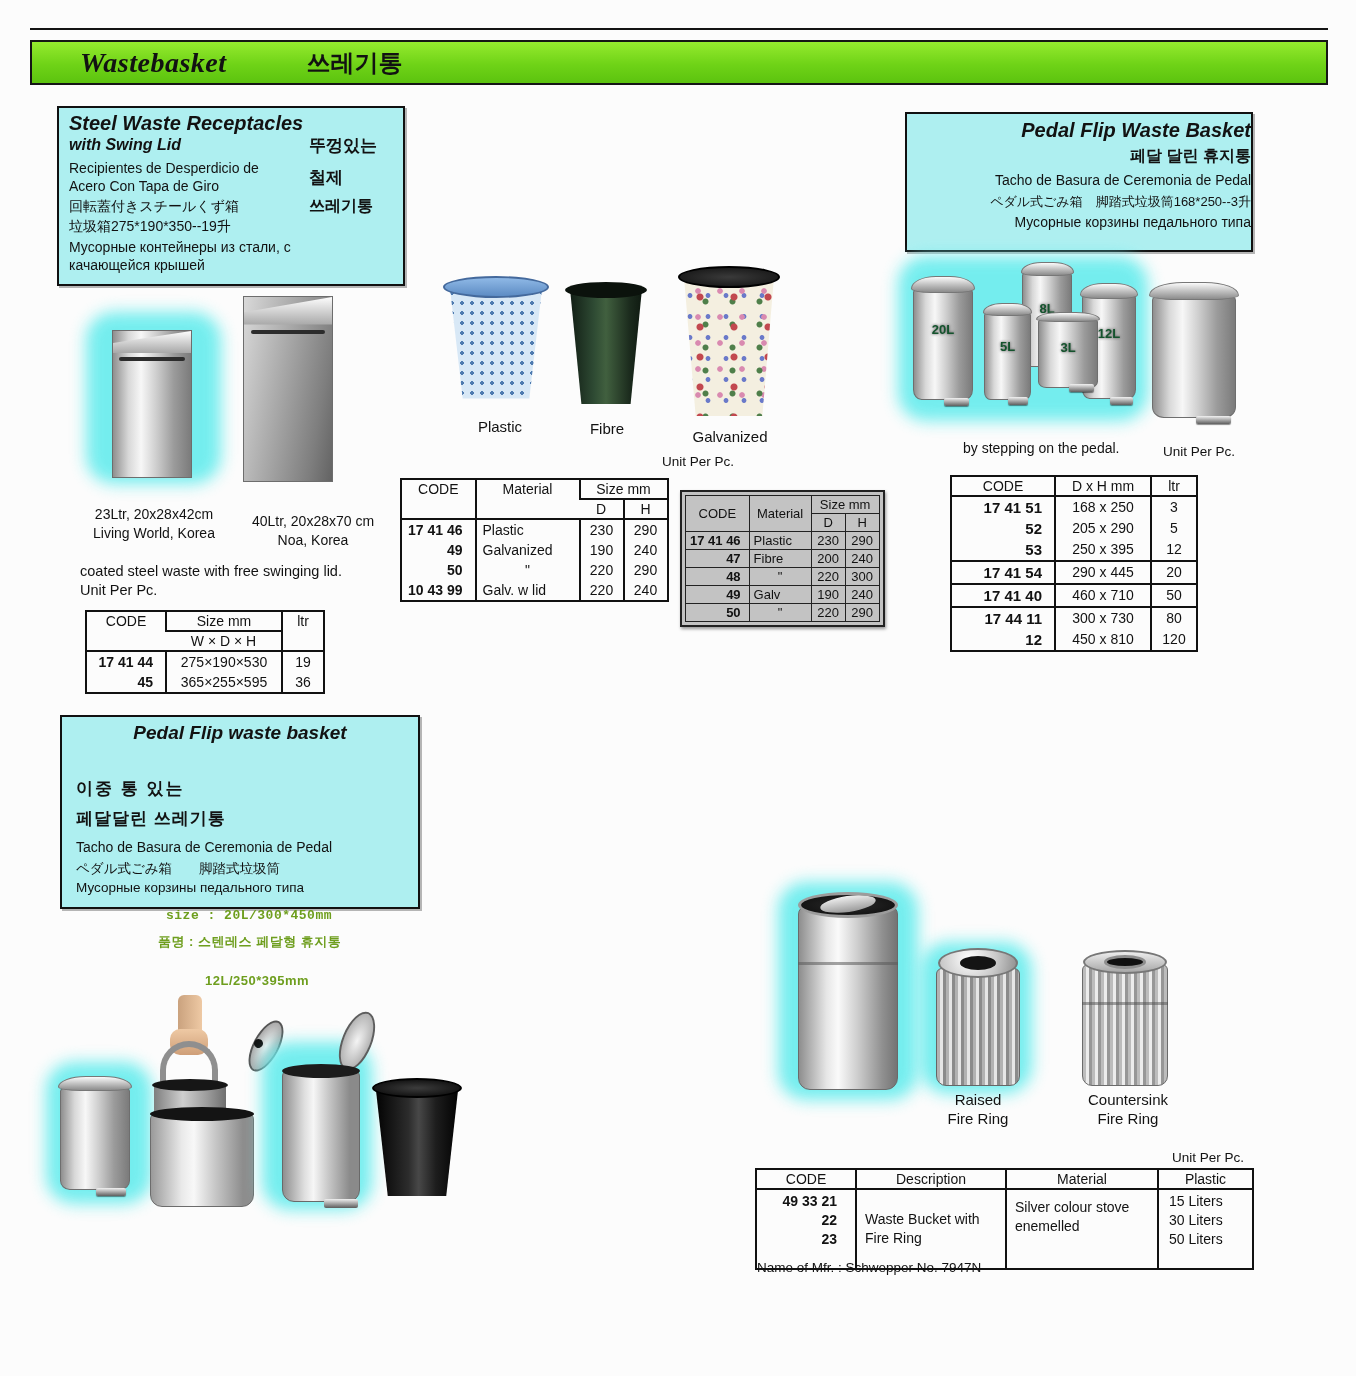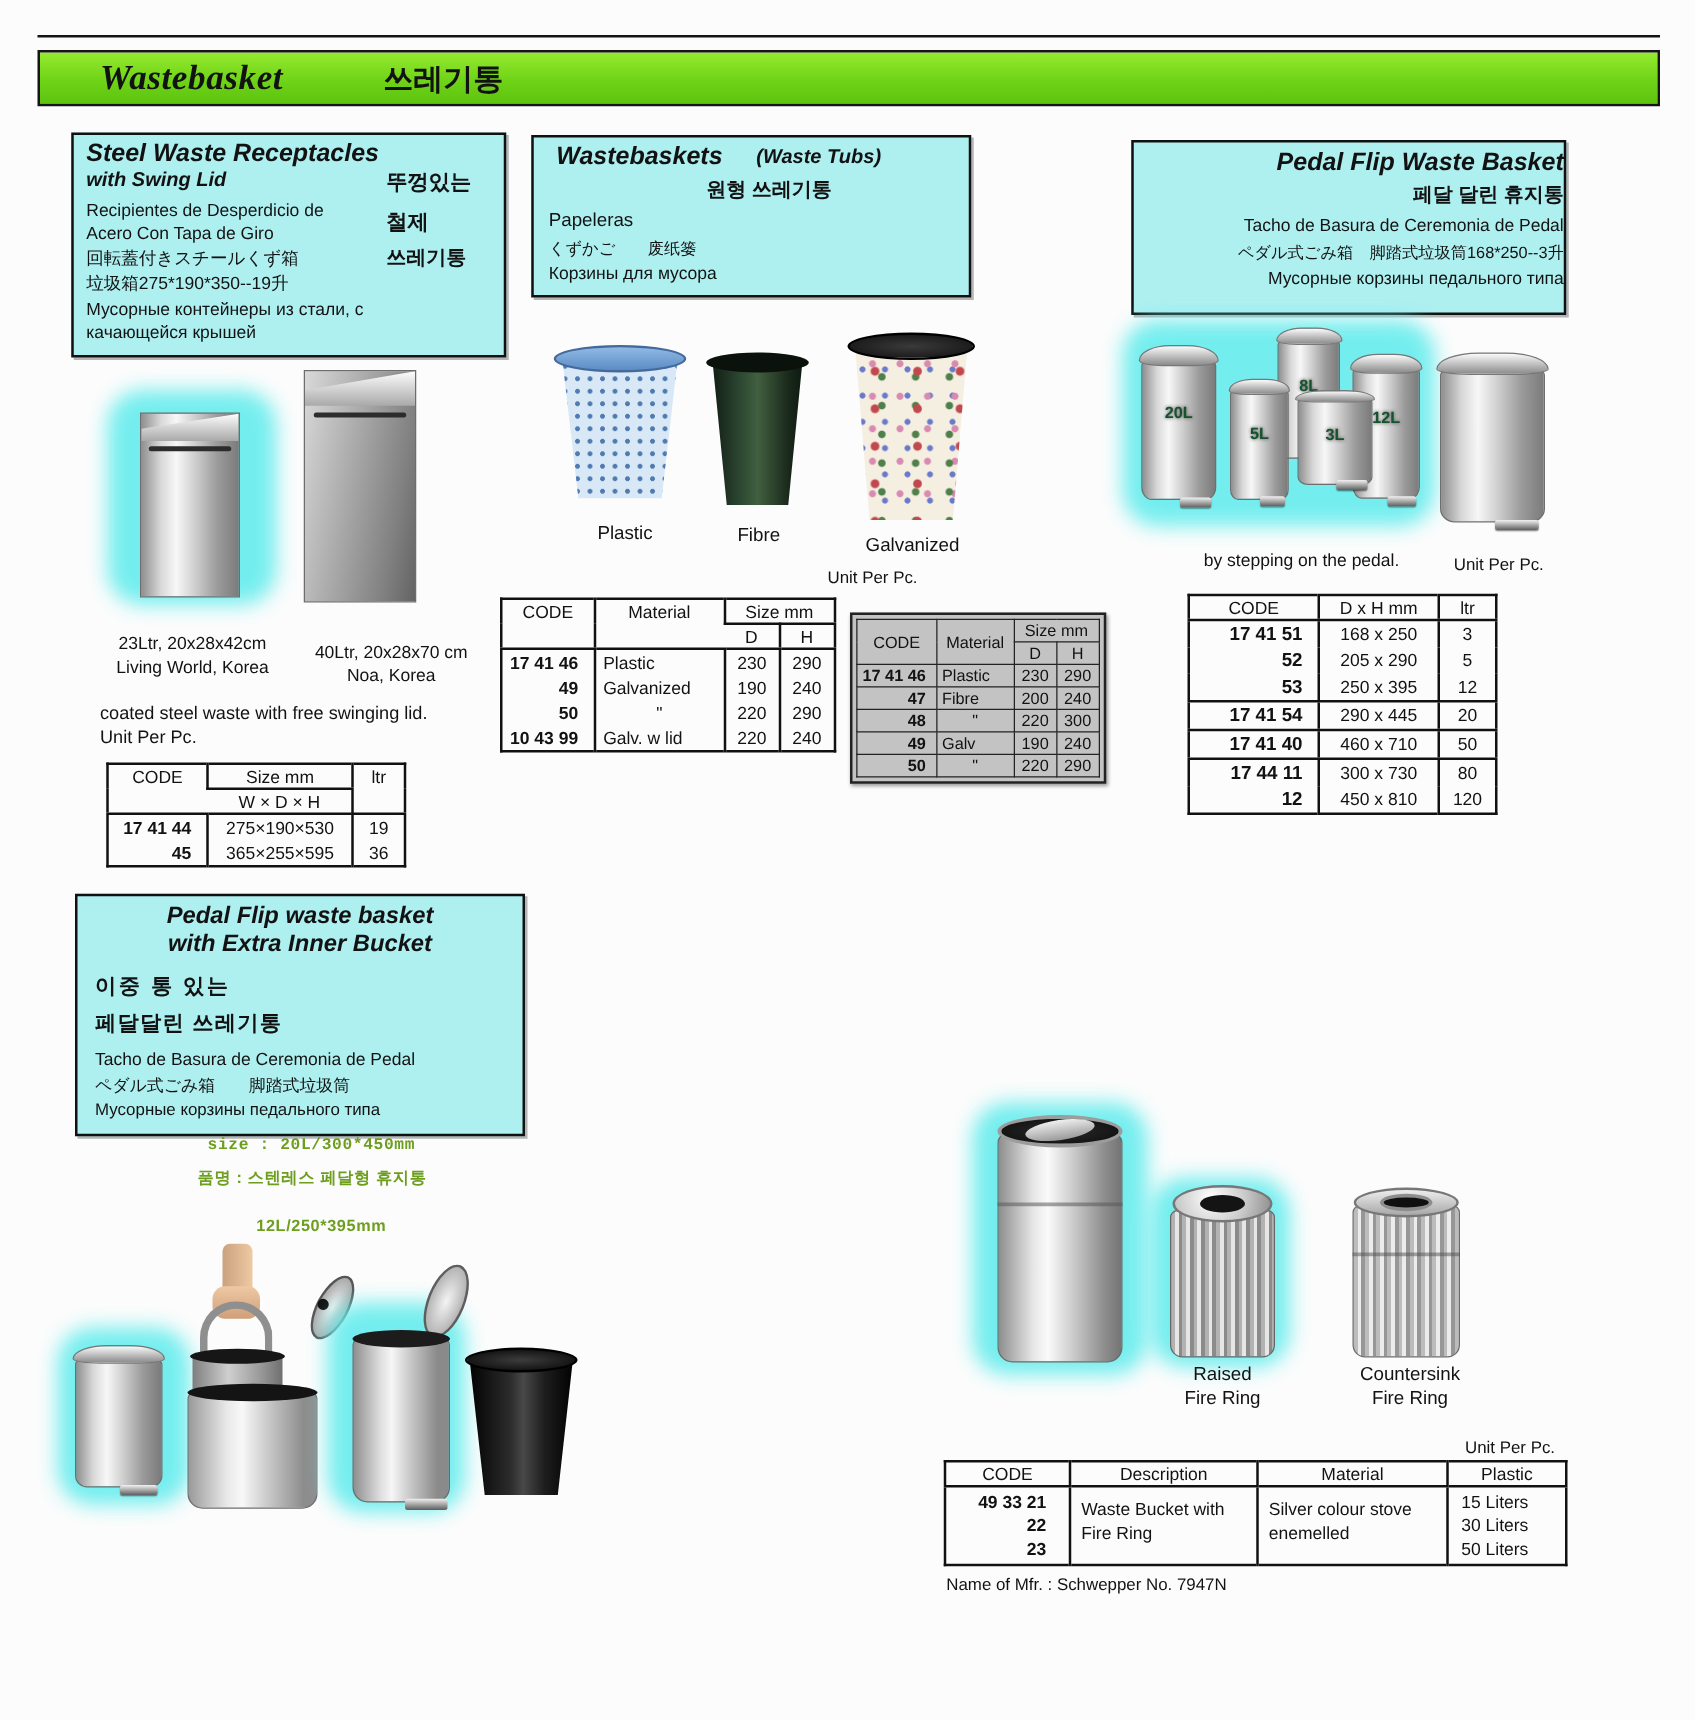--- a/index.html
+++ b/index.html
@@ -134,28 +134,20 @@
       <td class="num">19</td>
     </tr>
     <tr>
       <td class="code">45</td>
       <td class="num">365×255×595</td>
       <td class="num">36</td>
     </tr>
   </tbody>
     </table>
 
-  <div class="cyan-box" style="left:425px; top:108px; width:352px; height:130px;">
-    <span class="abs bi" style="left:18px; top:4px; font-size:20px;">Wastebaskets</span>
-    <span class="abs bi" style="left:178px; top:7px; font-size:16px;">(Waste Tubs)</span>
-    <span class="abs b" style="left:138px; top:32px; font-size:16px;">원형 쓰레기통</span>
-    <span class="abs" style="left:12px; top:58px; font-size:15px;">Papeleras</span>
-    <span class="abs" style="left:12px; top:80px; font-size:13px;">くずかご　　废纸篓</span>
-    <span class="abs" style="left:12px; top:100px; font-size:14px;">Корзины для мусора</span>
-  </div>
 
   <div class="abs" style="left:443px; top:276px; width:106px; height:130px;">
     <div style="position:absolute; left:0; top:0; width:100%; height:22px; background:linear-gradient(#8fb9e6,#5d8cc4); border-radius:50%; border:2px solid #44699c; z-index:2;"></div>
     <div style="position:absolute; left:4px; top:12px; width:98px; height:114px; clip-path:polygon(3% 0,97% 0,84% 97%,16% 97%);
       background-color:#d8e8f6; background-image:radial-gradient(#4f7bb0 1.7px, transparent 2.1px); background-size:10px 10px;"></div>
   </div>
 
   <div class="abs" style="left:565px; top:282px; width:82px; height:122px;">
     <div style="position:absolute; left:0; top:0; width:100%; height:16px; background:#0b120c; border-radius:50%; z-index:2;"></div>
     <div style="position:absolute; left:0; top:6px; width:100%; height:116px; clip-path:polygon(6% 0,94% 0,80% 100%,20% 100%);
@@ -349,21 +341,20 @@
     <tr>
       <td class="code" style="font-size:15px;">12</td>
       <td class="num">450 x 810</td>
       <td class="num">120</td>
     </tr>
   </tbody>
     </table>
 
   <div class="cyan-box" style="left:60px; top:715px; width:360px; height:194px;">
     <span class="abs bi" style="left:0; top:5px; width:100%; text-align:center; font-size:19px;">Pedal Flip waste basket</span>
-    <span class="abs bi" style="left:0; top:28px; width:100%; text-align:center; font-size:19px;">with Extra Inner Bucket</span>
     <span class="abs b" style="left:14px; top:60px; font-size:17px; letter-spacing:2px;">이중 통 있는</span>
     <span class="abs b" style="left:14px; top:90px; font-size:17px; letter-spacing:1px;">페달달린 쓰레기통</span>
     <span class="abs" style="left:14px; top:122px; font-size:14px;">Tacho de Basura de Ceremonia de Pedal</span>
     <span class="abs" style="left:14px; top:143px; font-size:13.5px;">ペダル式ごみ箱　　脚踏式垃圾筒</span>
     <span class="abs" style="left:14px; top:163px; font-size:13.5px;">Мусорные корзины педального типа</span>
   </div>
 
   <div class="green-note" style="left:158px; top:933px;">품명 : 스텐레스 페달형 휴지통</div>
   <div class="green-note" style="left:166px; top:908px;font-family:Liberation Mono, monospace;">size : 20L/300*450mm</div>
   <div class="green-note" style="left:205px; top:973px;">12L/250*395mm</div>
@@ -442,21 +433,21 @@
       <th style="width:150px;">Description</th>
       <th style="width:152px;">Material</th>
       <th style="width:95px;">Plastic</th>
     </tr>
     <tr>
       <td style="text-align:right; padding-right:18px; font-weight:bold; line-height:19px;">
         <div>49 33 21</div>
         <div>22</div>
         <div>23</div>
       </td>
-      <td style="padding:8px 8px; line-height:19px;">
+      <td style="padding:20px 8px; line-height:19px;">
         <div>Waste Bucket with</div>
         <div>Fire Ring</div>
       </td>
       <td style="padding:8px 8px; line-height:19px;">
         <div>Silver colour stove</div>
         <div>enemelled</div>
       </td>
       <td style="padding:2px 10px; line-height:19px;">
         <div>15 Liters</div>
         <div>30 Liters</div>

